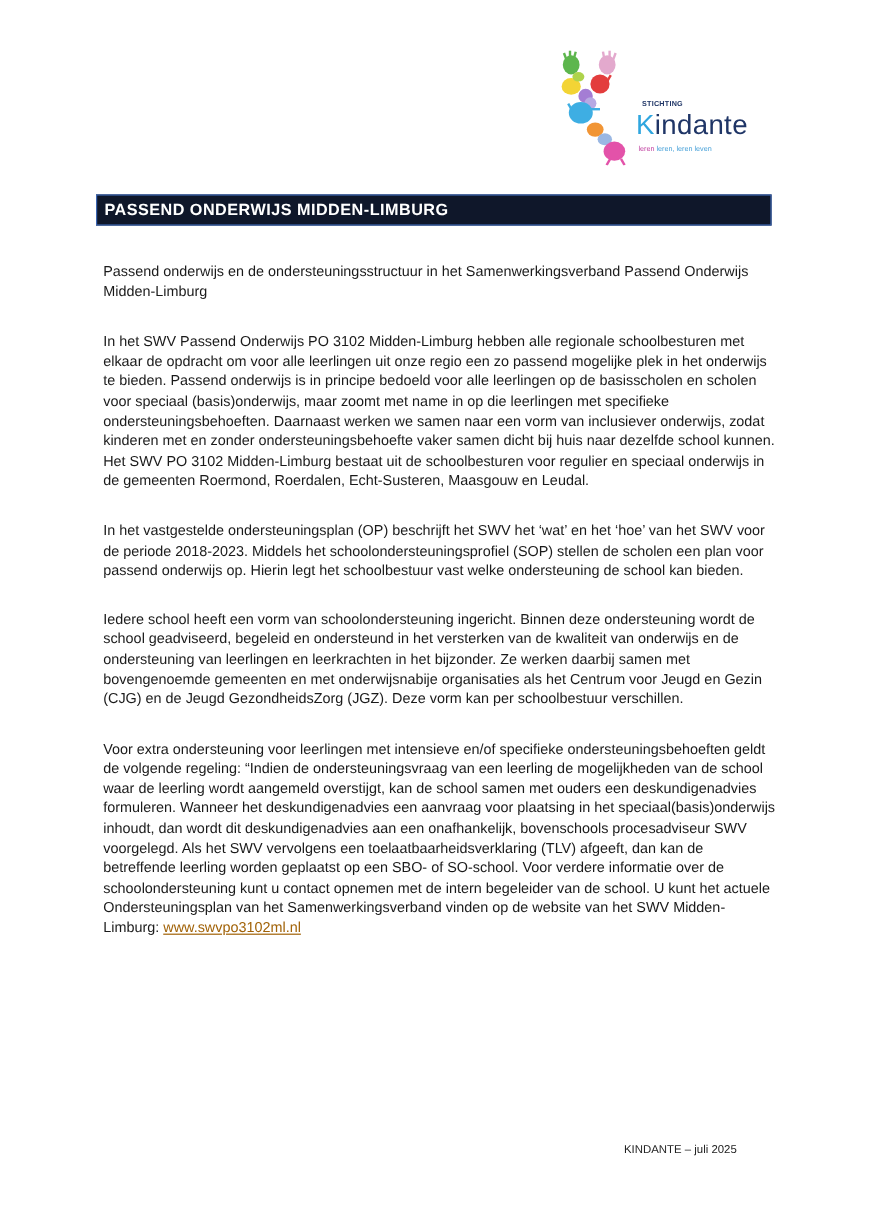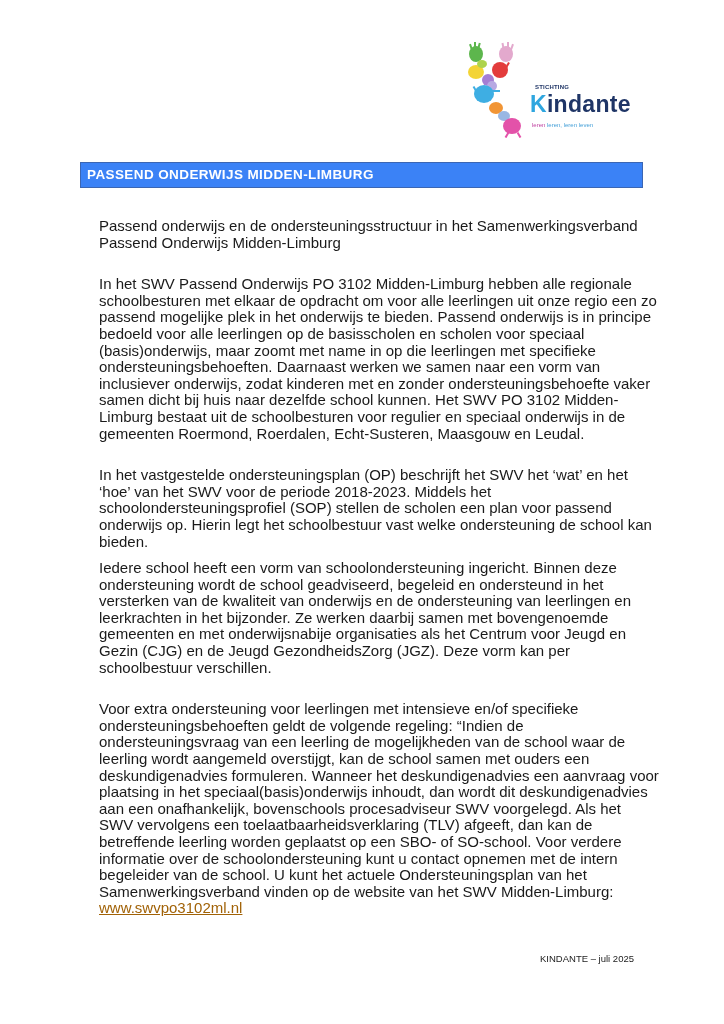--- a/index.html
+++ b/index.html
@@ -36,21 +36,21 @@
     font-size: 6px;
     font-weight: bold;
     color: #1f3566;
     letter-spacing: 0.2px;
   }
   .logo .brand {
     position: absolute;
     left: 68px;
     top: 49px;
     font-size: 23px;
-    font-weight: bold;
+    font-weight: normal;
     color: #1f3566;
     letter-spacing: 0.3px;
   }
   .logo .brand .k {
     color: #2fa6df;
   }
   .logo .tagline {
     position: absolute;
     left: 70px;
     top: 80px;
@@ -61,56 +61,56 @@
   .logo .tagline span:nth-child(2) { color: #46a0d8; }
   .logo .tagline span:nth-child(3) { color: #46a0d8; }
   .logo .tagline span:nth-child(4) { color: #46a0d8; }
 
   .title-bar {
     position: absolute;
     left: 80px;
     top: 162px;
     width: 563px;
     height: 26px;
-    background: #3b82f6;
+    background: #0f172a;
     border: 1px solid #3b66b3;
     box-sizing: border-box;
   }
   .title-bar h1 {
     margin: 0;
     padding: 0 0 0 6px;
     line-height: 24px;
     font-size: 13.5px;
     font-weight: bold;
     color: #ffffff;
     letter-spacing: 0.4px;
   }
 
   .content {
     position: absolute;
-    left: 99px;
+    left: 86px;
     top: 218px;
     width: 560px;
-    font-size: 15px;
+    font-size: 12px;
     line-height: 16.6px;
     color: #1a1a1a;
   }
   .content p {
     margin: 0;
   }
   .content .gap-lg { margin-top: 25px; }
-  .content .gap-sm { margin-top: 10px; }
+  .content .gap-sm { margin-top: 24px; }
   .content a {
     color: #a16207;
     text-decoration: underline;
   }
 
   .footer {
     position: absolute;
-    left: 540px;
+    left: 520px;
     top: 953px;
     font-size: 9.5px;
     color: #222;
   }
 </style>
 </head>
 <body>
 
 <div class="logo">
   <svg class="hands" viewBox="0 0 72 96" width="72" height="96">

